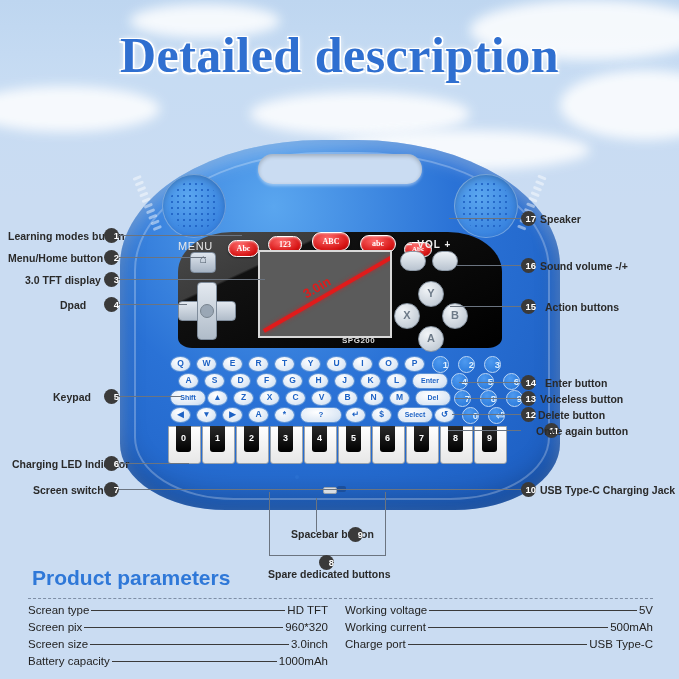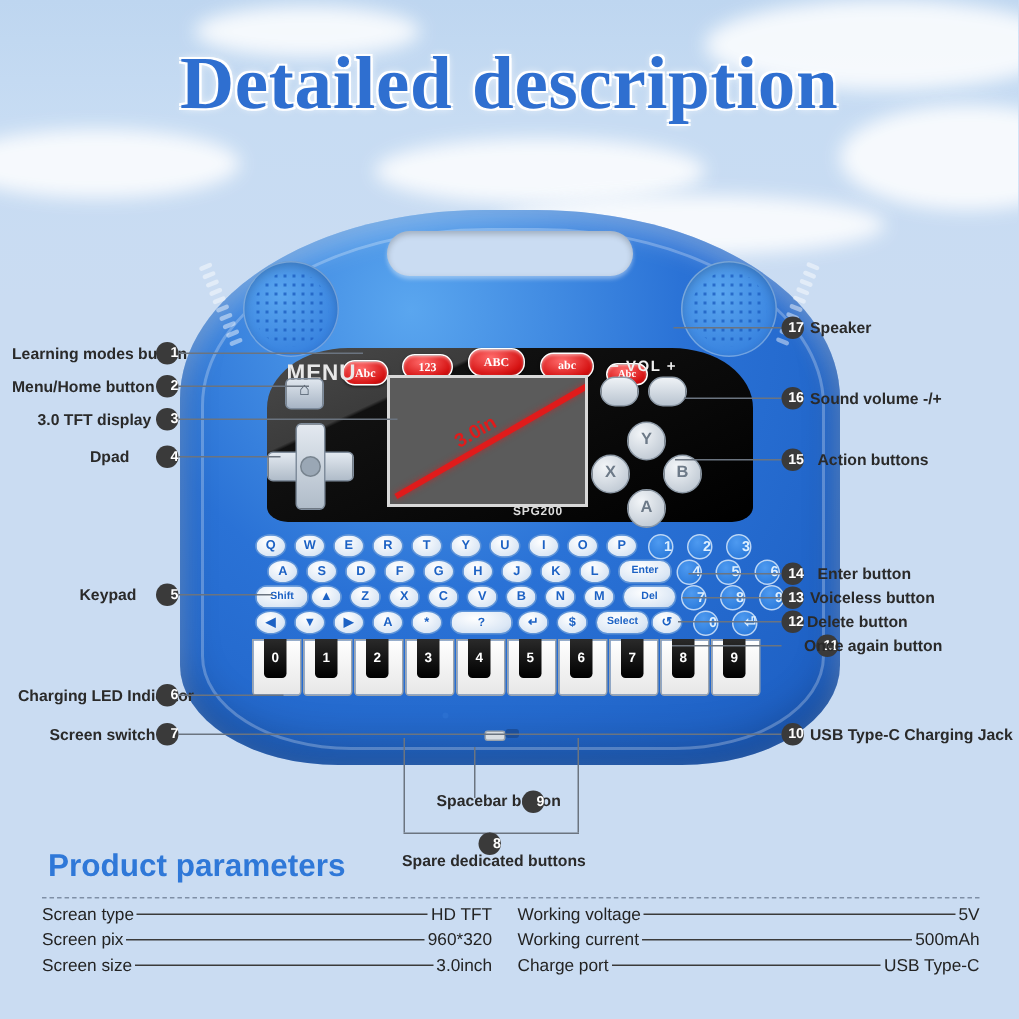--- a/index.html
+++ b/index.html
@@ -76,21 +76,21 @@
   
   .chip{
     position:absolute;height:15px;border-radius:9px;
     background:radial-gradient(ellipse at 40% 30%,#ff6a6a,#d61313 70%,#9d0000);
     box-shadow:inset 0 1px 2px rgba(255,255,255,.5), 0 1px 2px rgba(0,0,0,.5);
     border:1.5px solid #ffffff;
     color:#fff;font-size:8px;font-weight:700;line-height:15px;text-align:center;
     font-family:"Liberation Serif", serif;
   }
   
-  #menuTxt{position:absolute;left:71px;top:100px;color:#e8e8e8;font-size:15px;font-weight:700;letter-spacing:.6px;}
+  #menuTxt{position:absolute;left:58px;top:100px;color:#e8e8e8;font-size:11px;font-weight:400;letter-spacing:.6px;}
   #menuKey{
     position:absolute;left:70px;top:112px;width:24px;height:19px;border-radius:4px;
     background:linear-gradient(180deg,#dfe6ee,#a7b4c4);border:1px solid #7d8b9c;
   }
   #menuKey::after{content:"⌂";position:absolute;left:0;right:0;top:-1px;text-align:center;font-size:12px;color:#4d5a69;}
 
   
   #dpad{position:absolute;left:58px;top:142px;width:56px;height:56px;}
   #dpad .bar{position:absolute;background:linear-gradient(180deg,#e3e9f0,#b0bcc9);border:1px solid #7f8c9b;}
   #dpad .h{left:0;top:19px;width:56px;height:18px;border-radius:4px;}
@@ -431,20 +431,25 @@
       <div class="pprow">
         <span class="k">Screen pix</span>
         <span class="dots"></span>
         <span class="v">960*320</span>
       </div>
       <div class="pprow">
         <span class="k">Screen size</span>
         <span class="dots"></span>
         <span class="v">3.0inch</span>
       </div>
+      <div class="pprow">
+        <span class="k">Battery capacity</span>
+        <span class="dots"></span>
+        <span class="v">1000mAh</span>
+      </div>
     </div>
   <div class="ppcol" id="colB">
       <div class="pprow">
         <span class="k">Working voltage</span>
         <span class="dots"></span>
         <span class="v">5V</span>
       </div>
       <div class="pprow">
         <span class="k">Working current</span>
         <span class="dots"></span>

